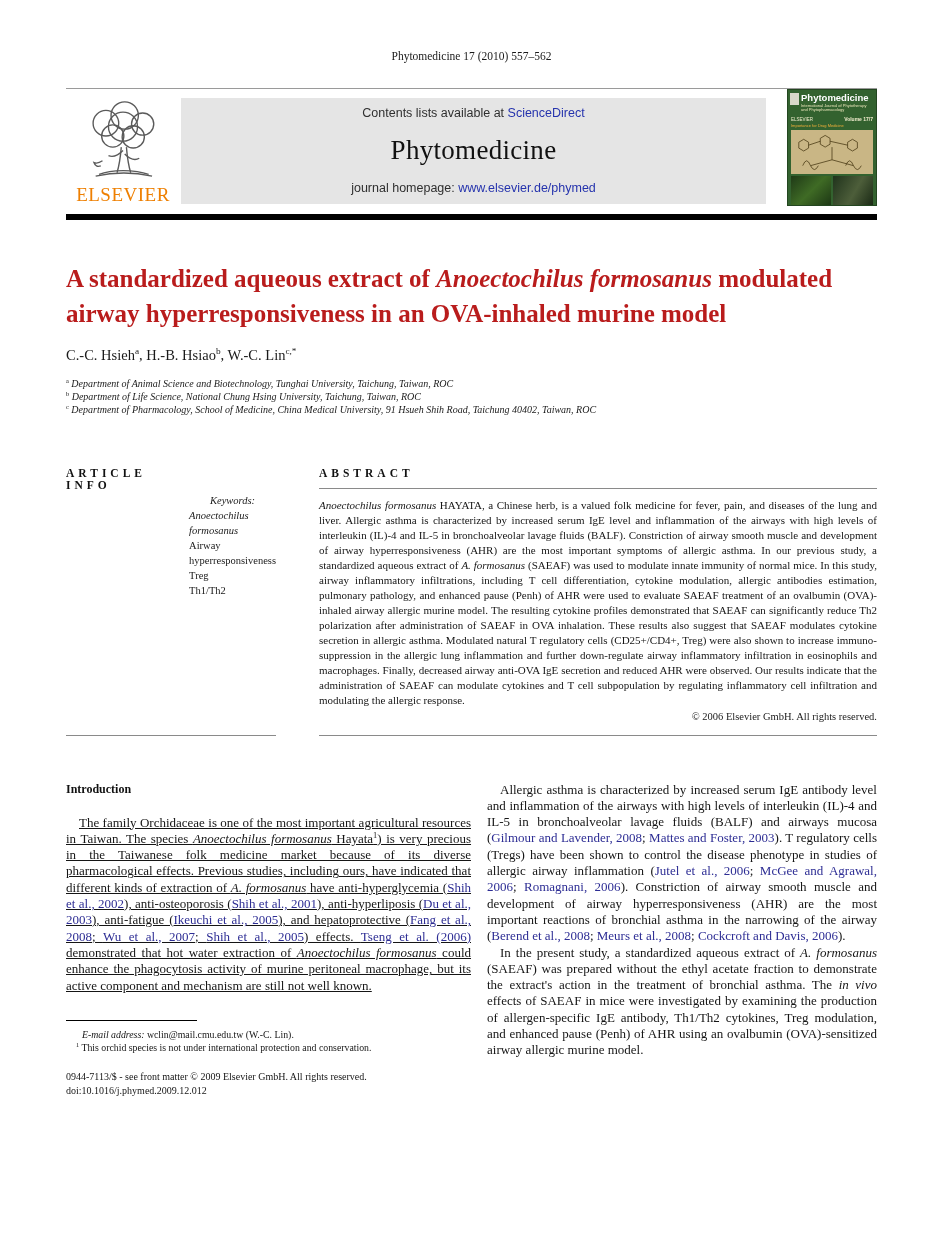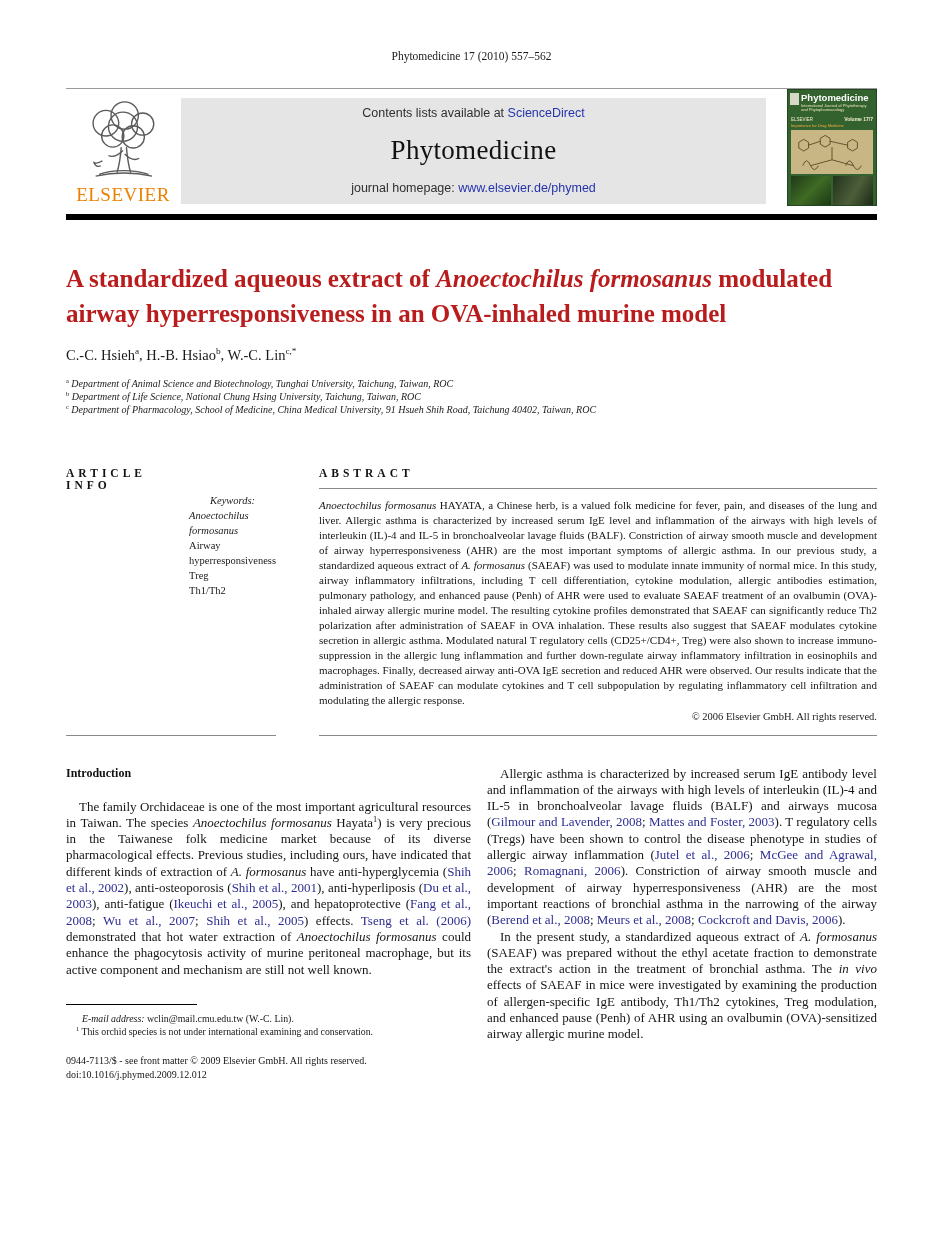--- a/index.html
+++ b/index.html
@@ -92,29 +92,29 @@
   }
   .blk-rule{height:1px;background:var(--rule);margin-top:9px;}
   .keywords{margin-top:26px;font-size:10.5px;line-height:15px;flex:1;}
   .kw-label{font-style:italic;text-align:center;}
   .kw-italic{font-style:italic;}
   .abstract-body{
     margin-top:9px;font-size:11px;line-height:15px;text-align:justify;color:#151515;
   }
   .copyright{text-align:right;font-size:10.5px;margin-top:3px;padding-bottom:13px;}
   
-  .columns{display:flex;margin-top:30px;}
+  .columns{display:flex;margin-top:46px;}
   .col-left{width:405px;margin-right:16px;}
   .col-right{flex:1;}
   .sec-heading{font-size:12px;font-weight:bold;color:#111;}
   .body-par{
     font-size:13px;line-height:16.3px;text-align:justify;color:#151515;
     text-indent:13px;
   }
-  .col-left .body-par{margin-top:18px;}
+  .col-left .body-par{margin-top:18px;text-decoration:underline;}
   .col-right .body-par + .body-par{margin-top:0;}
   .seg-i{font-style:italic;}
   .seg-l{color:var(--navy);}
   .seg-sup{vertical-align:super;font-size:0.64em;line-height:0;}
   
   .footnote-block{margin-top:26px;}
   .fn-rule{width:131px;height:1px;background:#000;margin-bottom:7px;}
   .fn-line{font-size:9.8px;line-height:13.5px;color:#151515;}
   .fn-line.l1{padding-left:7px;}
   .fn-line.l2{padding-left:16px;}
@@ -228,21 +228,21 @@
   </div>
 
   <div class="columns">
     <div class="col-left">
       <div class="sec-heading">Introduction</div>
       <p class="body-par"><span>The family Orchidaceae is one of the most important agricultural resources in Taiwan. The species </span><span class="seg-i">Anoectochilus formosanus</span><span> Hayata</span><span class="seg-sup">1</span><span>) is very precious in the Taiwanese folk medicine market because of its diverse pharmacological effects. Previous studies, including ours, have indicated that different kinds of extraction of </span><span class="seg-i">A. formosanus</span><span> have anti-hyperglycemia (</span><span class="seg-l">Shih et al., 2002</span><span>), anti-osteoporosis (</span><span class="seg-l">Shih et al., 2001</span><span>), anti-hyperliposis (</span><span class="seg-l">Du et al., 2003</span><span>), anti-fatigue (</span><span class="seg-l">Ikeuchi et al., 2005</span><span>), and hepatoprotective (</span><span class="seg-l">Fang et al., 2008</span><span>; </span><span class="seg-l">Wu et al., 2007</span><span>; </span><span class="seg-l">Shih et al., 2005</span><span>) effects. </span><span class="seg-l">Tseng et al. (2006)</span><span> demonstrated that hot water extraction of </span><span class="seg-i">Anoectochilus formosanus</span><span> could enhance the phagocytosis activity of murine peritoneal macrophage, but its active component and mechanism are still not well known.</span></p>
 
       <div class="footnote-block">
         <div class="fn-rule"></div>
         <div class="fn-line l2"><span class="seg-i">E-mail address:</span><span> wclin@mail.cmu.edu.tw (W.-C. Lin).</span></div>
-        <div class="fn-line l3"><span class="seg-sup">1</span><span> This orchid species is not under international examining and conservation.</span></div>
+        <div class="fn-line l3"><span class="seg-sup">1</span><span> This orchid species is not under international protection and conservation.</span></div>
       </div>
 
       <div class="footer">
         <div>0944-7113/$ - see front matter © 2009 Elsevier GmbH. All rights reserved.</div>
         <div>doi:10.1016/j.phymed.2009.12.012</div>
       </div>
     </div>
 
     <div class="col-right">
       <p class="body-par"><span>Allergic asthma is characterized by increased serum IgE antibody level and inflammation of the airways with high levels of interleukin (IL)-4 and IL-5 in bronchoalveolar lavage fluids (BALF) and airways mucosa (</span><span class="seg-l">Gilmour and Lavender, 2008</span><span>; </span><span class="seg-l">Mattes and Foster, 2003</span><span>). T regulatory cells (Tregs) have been shown to control the disease phenotype in studies of allergic airway inflammation (</span><span class="seg-l">Jutel et al., 2006</span><span>; </span><span class="seg-l">McGee and Agrawal, 2006</span><span>; </span><span class="seg-l">Romagnani, 2006</span><span>). Constriction of airway smooth muscle and development of airway hyperresponsiveness (AHR) are the most important reactions of bronchial asthma in the narrowing of the airway (</span><span class="seg-l">Berend et al., 2008</span><span>; </span><span class="seg-l">Meurs et al., 2008</span><span>; </span><span class="seg-l">Cockcroft and Davis, 2006</span><span>).</span></p>

